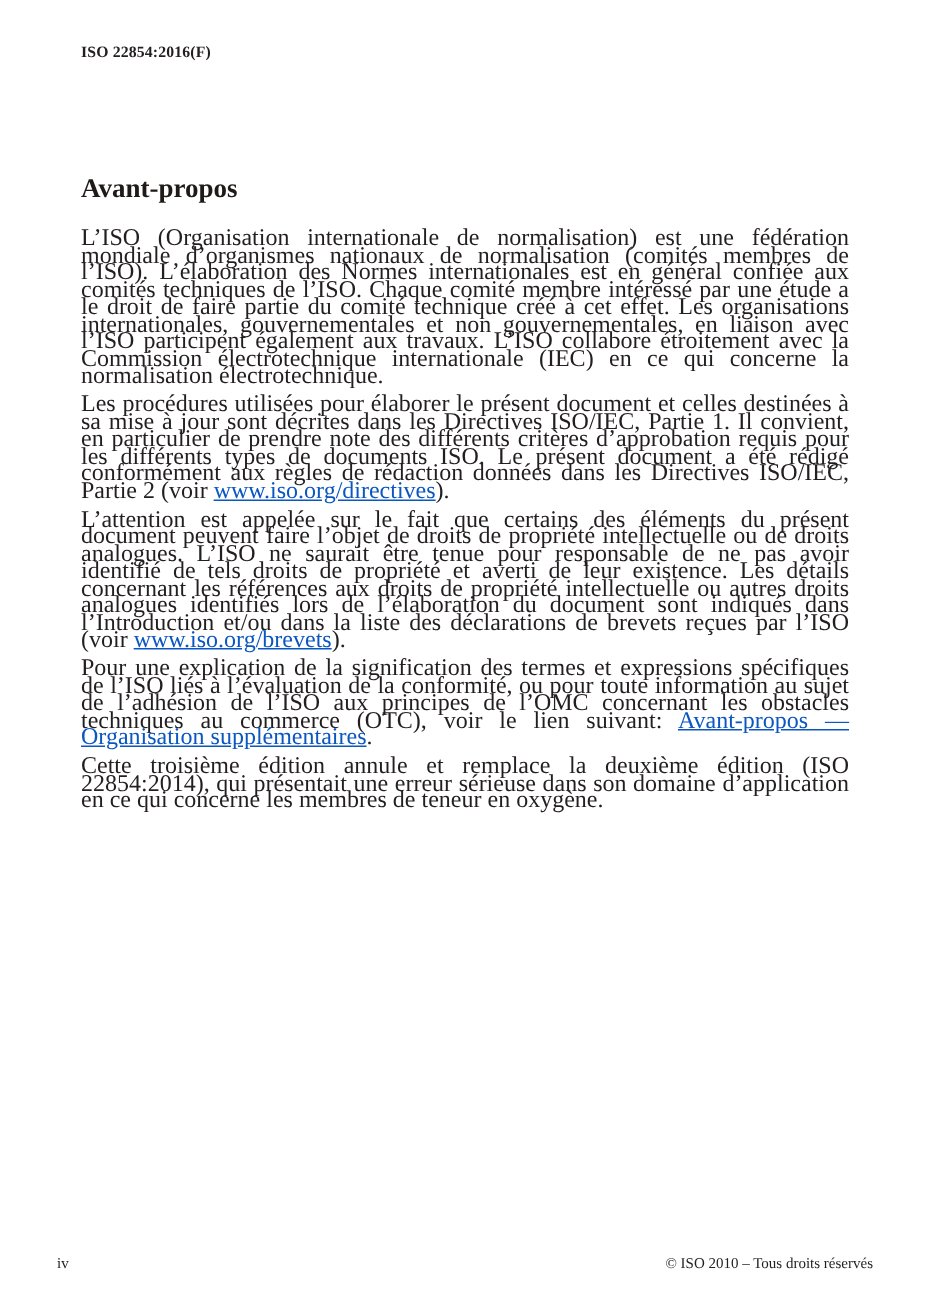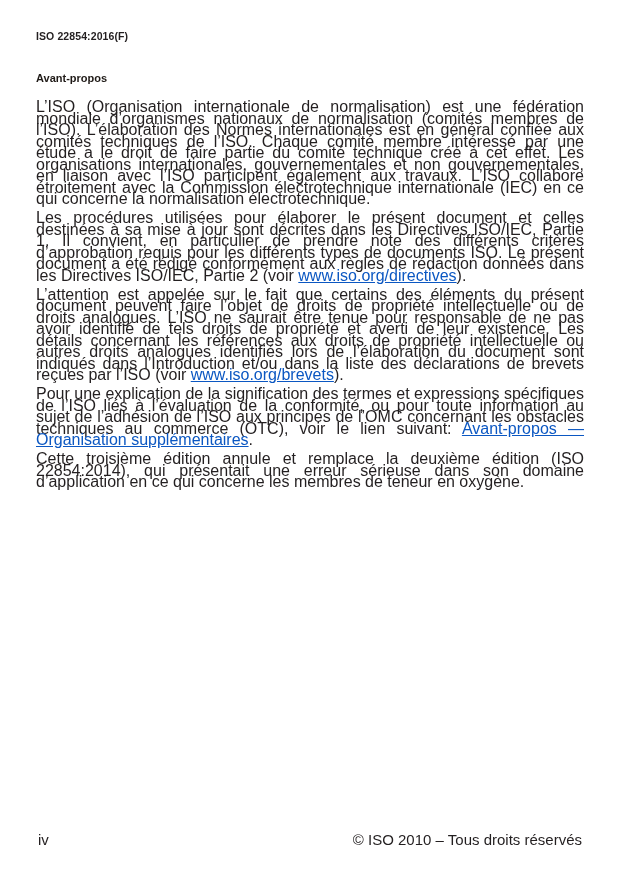--- a/index.html
+++ b/index.html
@@ -7,33 +7,33 @@
     padding: 0;
     background: #ffffff;
   }
   .page {
     position: relative;
     width: 620px;
     height: 876px;
     margin: 0 auto;
     background: #ffffff;
     box-sizing: border-box;
-    padding: 30px 36px;
-    font-family: Liberation Sans, sans-serif;
+    padding: 30px 54px;
+    font-family: Liberation Serif, serif;
     color: #231f20;
     overflow: hidden;
   }
   .doc-ref {
     font-size: 10.5px;
     font-weight: 700;
     letter-spacing: 0.1px;
   }
   .section-title {
-    margin: 30px 0 17px 0;
-    font-size: 11px;
+    margin: 74px 0 17px 0;
+    font-size: 18px;
     font-weight: 700;
     color: #1f1a17;
   }
   .body-text p {
     margin: 0 0 7.5px 0;
     font-size: 16px;
     line-height: 11.5px;
     text-align: justify;
   }
   a.doc-link {
@@ -45,21 +45,21 @@
     font-style: italic;
   }
   .page-footer {
     position: absolute;
     left: 38px;
     right: 38px;
     bottom: 28px;
     display: flex;
     justify-content: space-between;
     align-items: baseline;
-    font-size: 15px;
+    font-size: 10px;
   }
 </style>
 </head>
 <body>
 
 <div class="page">
 
   <div class="doc-ref">ISO 22854:2016(F)</div>
 
   <h1 class="section-title">Avant-propos</h1>

